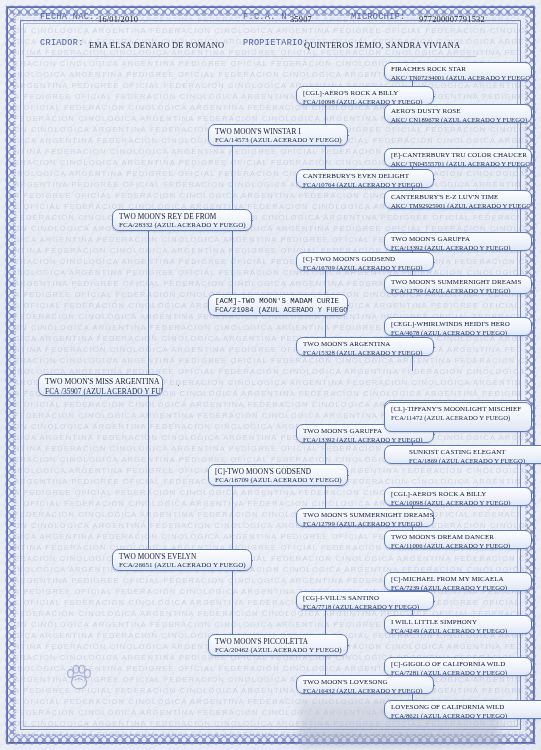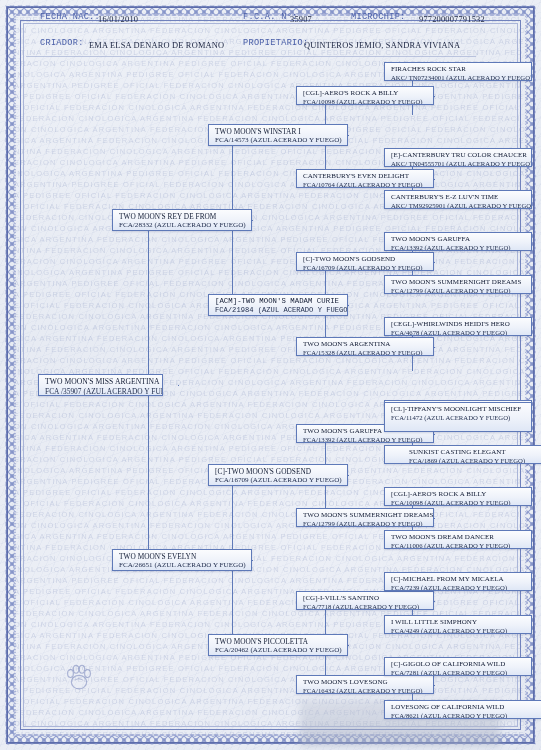--- a/index.html
+++ b/index.html
@@ -46,21 +46,21 @@
   .hval{
     position:absolute;font-family:"Liberation Serif",serif;
     font-size:8.4px;color:#1b2440;letter-spacing:.2px;white-space:nowrap;
   }
   #hdr-rule{position:absolute;left:26px;top:56px;width:450px;height:1px;background:#9aa6cf;opacity:.6;}
   
   #tree{position:absolute;left:0;top:0;width:541px;height:750px;}
   .node{
     position:absolute;box-sizing:border-box;
     border:1px solid #5e79b8;
-    border-radius:0;
+    border-radius:7px;
     background:linear-gradient(180deg,#fbfcfe 0%,#eef2fa 55%,#dfe7f6 100%);
     box-shadow:0 1px 1.5px rgba(60,80,140,.18);
     padding:2px 4px 2px 6px;
     overflow:hidden;
   }
   .n1{font-size:7.0px;line-height:8.6px;color:#101a33;letter-spacing:.05px;white-space:nowrap;}
   .n2{font-size:6.7px;line-height:8.4px;color:#1d2a4a;letter-spacing:.02px;white-space:nowrap;}
   .node.big .n1{font-size:7.6px;line-height:9.6px;}
   .node.big .n2{font-size:7.4px;line-height:9.4px;}
   .node.mid .n1{font-size:7.3px;line-height:9.2px;}
@@ -235,20 +235,24 @@
         <div class="n2">FCA/7718 (AZUL ACERADO Y FUEGO)</div>
       </div>
       <div class="node" style="left: 296px; top: 675px; width: 138px; height: 19px;">
         <div class="n1">TWO MOON'S LOVESONG</div>
         <div class="n2">FCA/16432 (AZUL ACERADO Y FUEGO)</div>
       </div>
       <div class="node" style="left: 384px; top: 62px; width: 148px; height: 19px;">
         <div class="n1">FIRACHES ROCK STAR</div>
         <div class="n2">AKC/ TN07234001 (AZUL ACERADO Y FUEGO)</div>
       </div>
+      <div class="node" style="left: 384px; top: 104px; width: 148px; height: 19px;">
+        <div class="n1">AERO'S DUSTY ROSE</div>
+        <div class="n2">AKC/ CN18967R (AZUL ACERADO Y FUEGO)</div>
+      </div>
       <div class="node" style="left: 384px; top: 148px; width: 148px; height: 19px;">
         <div class="n1">[E]-CANTERBURY TRU COLOR CHAUCER</div>
         <div class="n2">AKC/ TN04555701 (AZUL ACERADO Y FUEGO)</div>
       </div>
       <div class="node" style="left: 384px; top: 190px; width: 148px; height: 19px;">
         <div class="n1">CANTERBURY'S E-Z LUV'N TIME</div>
         <div class="n2">AKC/ TM92925901 (AZUL ACERADO Y FUEGO)</div>
       </div>
       <div class="node" style="left: 384px; top: 232px; width: 148px; height: 19px;">
         <div class="n1">TWO MOON'S GARUFFA</div>

